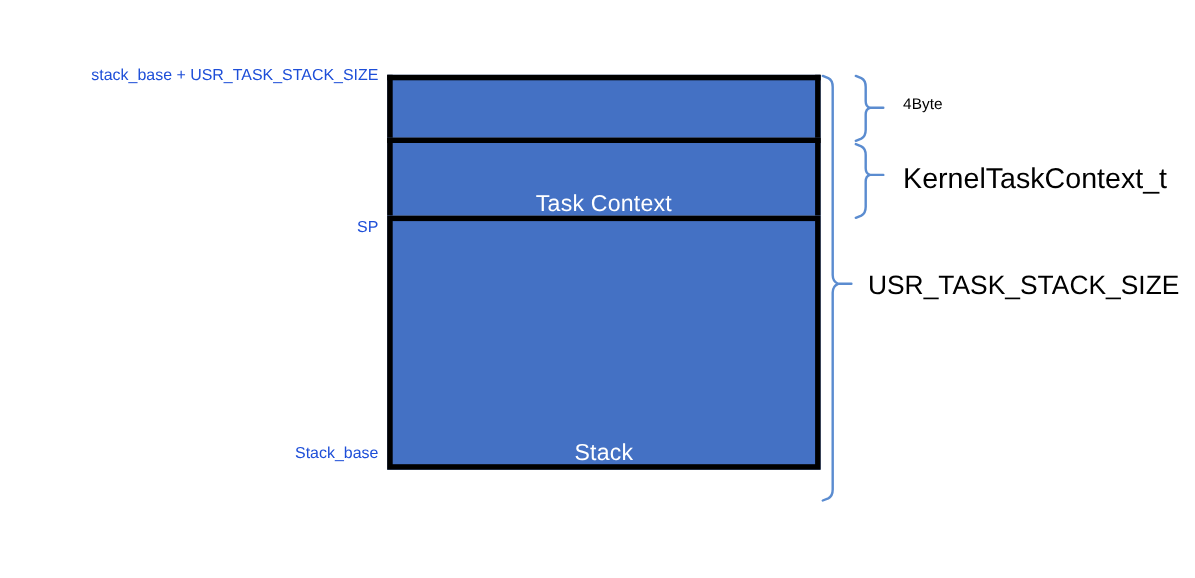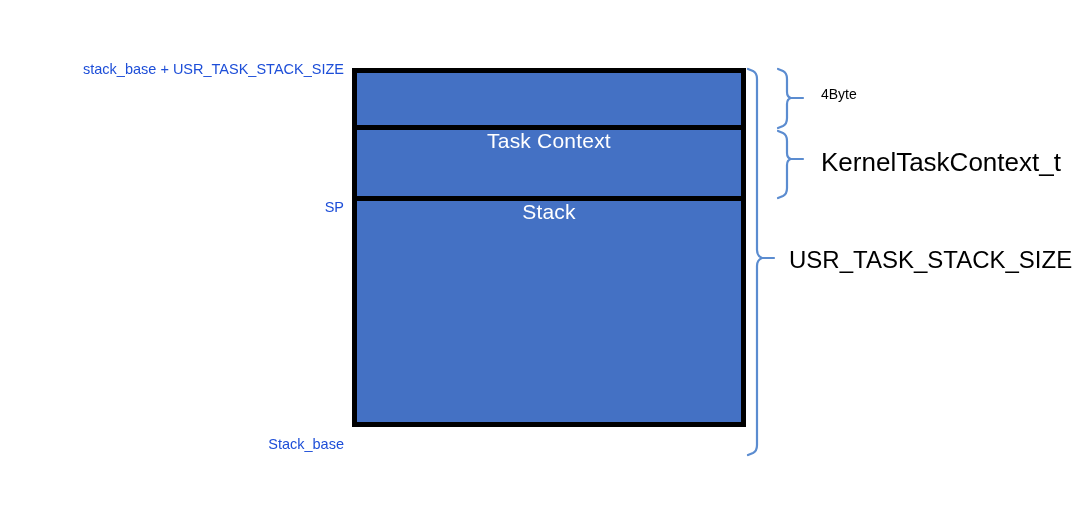--- a/index.html
+++ b/index.html
@@ -36,21 +36,21 @@
   .mem-seg {
     position: absolute;
     left: 0;
     width: 394px;
     box-sizing: border-box;
     background: #4471C4;
     border-top: 5px solid #000000;
     border-left: 5px solid #000000;
     border-right: 5px solid #000000;
     display: flex;
-    align-items: flex-start;
+    align-items: flex-end;
     justify-content: center;
   }
 
   .mem-seg.last {
     border-bottom: 5px solid #000000;
   }
 
   #seg-word   { top: 0px;   height: 57px; }
   #seg-ctx    { top: 57px;  height: 71px; }
   #seg-stack  { top: 128px; height: 231px; }
@@ -67,21 +67,21 @@
   .addr-label {
     position: absolute;
     text-align: right;
     font-size: 14.5px;
     color: #1d4ed8;
     line-height: 1;
     white-space: nowrap;
   }
   #addr-top    { right: 742px; top: 62px; }
   #addr-sp     { right: 742px; top: 200px; text-align: right; }
-  #addr-bottom { right: 742px; top: 437px; }
+  #addr-bottom { right: 742px; top: 405px; }
 
   
   .brace-label {
     position: absolute;
     font-size: 20px;
     color: #000000;
     line-height: 1;
     white-space: nowrap;
   }
   #lbl-4byte  { left: 821px; top: 87px;  font-size: 14px; }

